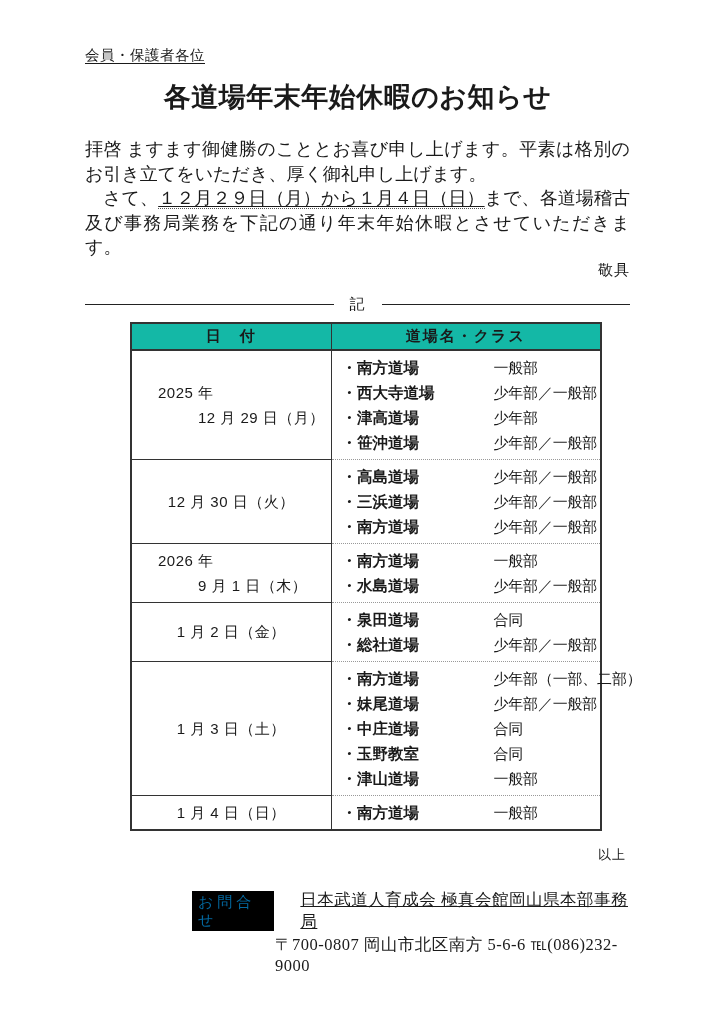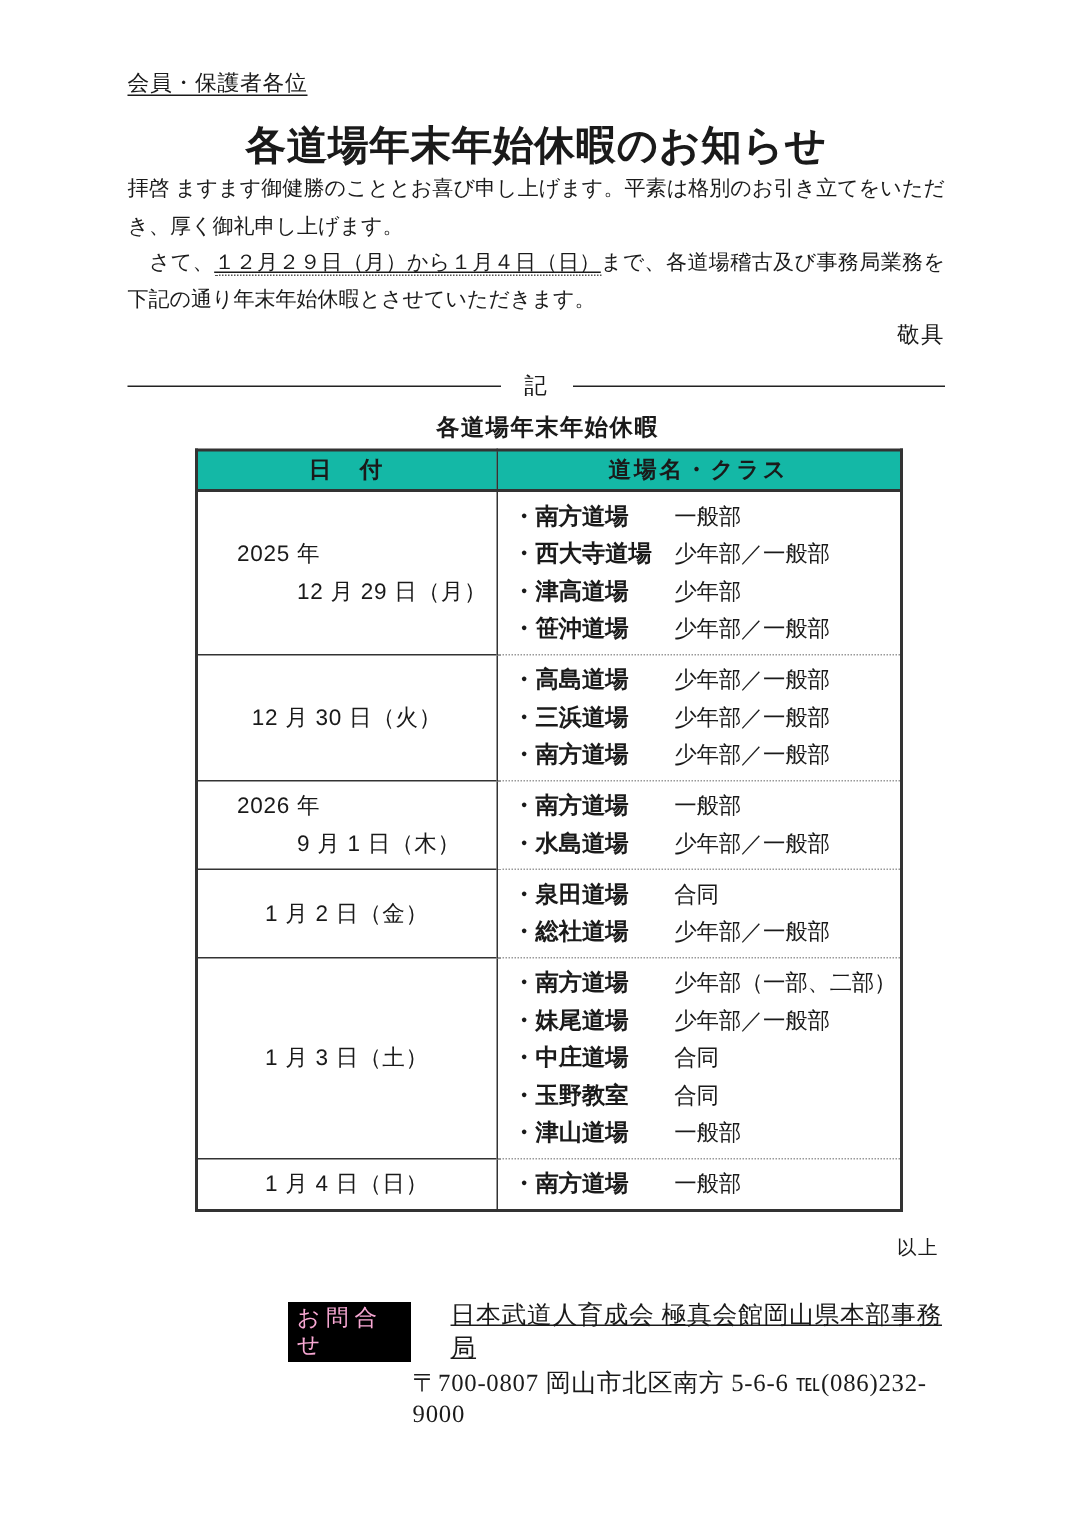--- a/index.html
+++ b/index.html
@@ -10,21 +10,21 @@
   }
   .page{width:710px;height:1024px;box-sizing:border-box;padding:46px 80px 16px 85px;position:relative;}
 
   .recipient{font-size:14.5px;text-decoration:underline;text-underline-offset:3px;width:fit-content;letter-spacing:.5px;}
 
   .doc-title{
     font-family:Liberation Sans, sans-serif;font-weight:700;
     font-size:27px;text-align:center;margin-top:14px;letter-spacing:.5px;
   }
 
-  .body-text{font-size:14px;line-height:24.5px;text-align:justify;}
+  .body-text{margin-top:22px;font-size:18px;line-height:24.5px;text-align:justify;}
   .body-text p{margin:0;}
   .period{
     text-decoration:underline;text-underline-offset:2px;
     border-bottom:1px dotted #555;padding-bottom:0px;
   }
   .closing-word{font-size:15px;text-align:right;margin-top:1px;letter-spacing:1px;}
 
   .ki-divider{display:flex;align-items:center;margin-top:15px;}
   .ki-divider .line{flex:1;height:0;border-top:1.4px solid #222;}
   .ki-divider .ki{font-size:15px;margin:0 16px;letter-spacing:1px;}
@@ -50,28 +50,28 @@
     border-top:1px solid #333;border-right:1px solid #333;
     font-size:15px;letter-spacing:.5px;
   }
   td.dojo-cell{border-top:1px dotted #999;}
   .single-date{text-align:center;}
   .year-line{padding-left:26px;}
   .mdate-line{padding-left:44px;margin-left:22px;}
   .date-cell div{line-height:25px;}
   .dojo-line{line-height:25px;padding-left:10px;white-space:nowrap;}
   .dojo-name{display:inline-block;width:108px;font-weight:700;font-size:15.5px;}
-  .dojo-class{font-size:15px;letter-spacing:-.2px;}
+  .dojo-class{font-size:15px;letter-spacing:-.2px;margin-left:44px;}
 
   .end-word{font-size:13px;text-align:right;margin-top:15px;padding-right:4px;letter-spacing:1px;}
 
   .contact{margin-top:25px;font-size:16.5px;}
   .contact-row1{display:flex;align-items:center;margin-left:107px;}
   .contact-label{
-    background:#000;color:#f9a8d4;font-size:15px;letter-spacing:4px;
+    background:#000;color:#0369a1;font-size:15px;letter-spacing:4px;
     padding:2px 3px 2px 6px;line-height:1.2;
   }
   .contact-org{margin-left:26px;letter-spacing:.5px;text-decoration:underline;}
   .contact-line2{margin-left:190px;margin-top:1px;letter-spacing:.5px;}
 </style>
 </head>
 <body>
 
 <div class="page">
 
@@ -86,21 +86,20 @@
 
   <div class="closing-word">敬具</div>
 
   <div class="ki-divider">
     <span class="line"></span>
     <span class="ki">記</span>
     <span class="line"></span>
   </div>
 
   <div class="table-wrap">
-    <div class="table-caption">各道場年末年始休暇</div>
     <table class="schedule">
       <colgroup>
           <col class="c-date">
           <col class="c-dojo">
         </colgroup>
       <thead>
         <tr>
           <th>日　付</th>
           <th>道場名・クラス</th>
         </tr>

